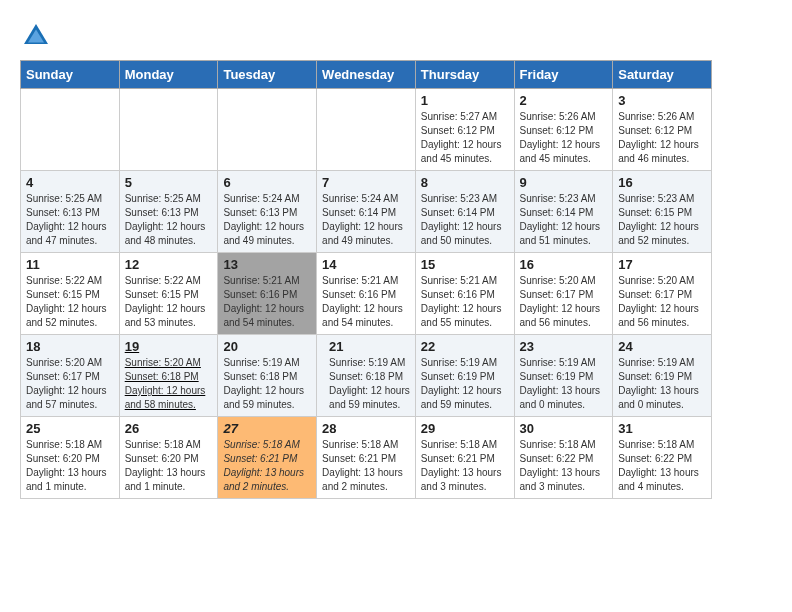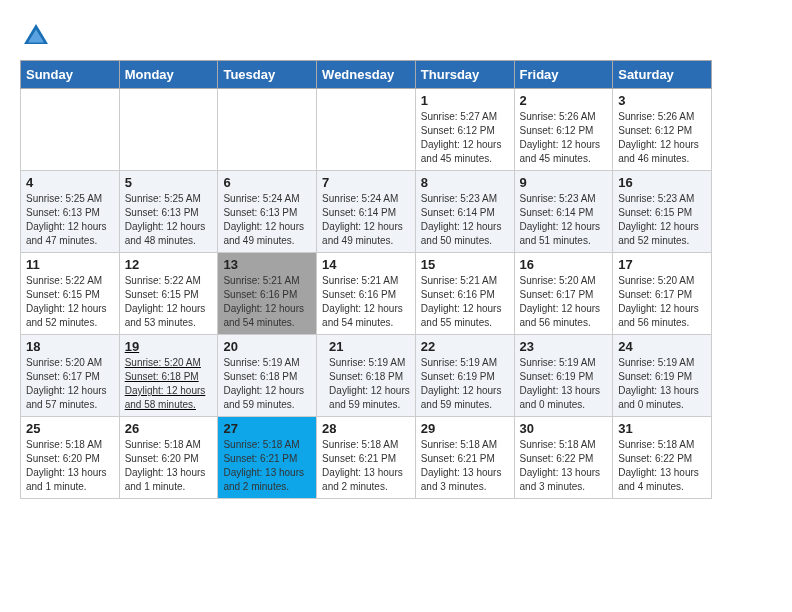--- a/index.html
+++ b/index.html
@@ -322,21 +322,21 @@
 Daylight: 13 hours
 and 1 minute.</div>
           </td>
           <td style="background: rgb(255, 255, 255); margin-top: 36px;">
             <span class="day-number">26</span>
             <div class="day-info" style="white-space: pre-line;">Sunrise: 5:18 AM
 Sunset: 6:20 PM
 Daylight: 13 hours
 and 1 minute.</div>
           </td>
-          <td style="background: #0ea5e9;">
+          <td style="background: #fdba74; font-style: italic;">
             <span class="day-number">27</span>
             <div class="day-info" style="white-space: pre-line;">Sunrise: 5:18 AM
 Sunset: 6:21 PM
 Daylight: 13 hours
 and 2 minutes.</div>
           </td>
           <td style="background: rgb(255, 255, 255);">
             <span class="day-number">28</span>
             <div class="day-info" style="white-space: pre-line;">Sunrise: 5:18 AM
 Sunset: 6:21 PM

